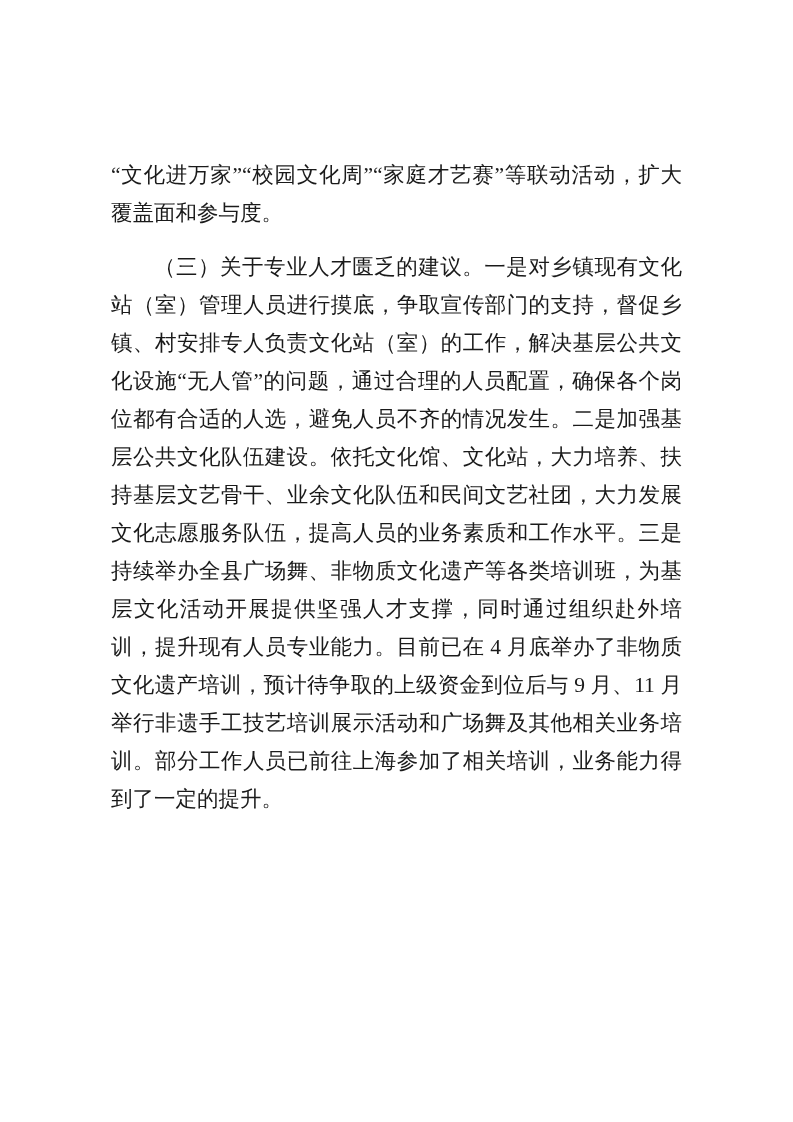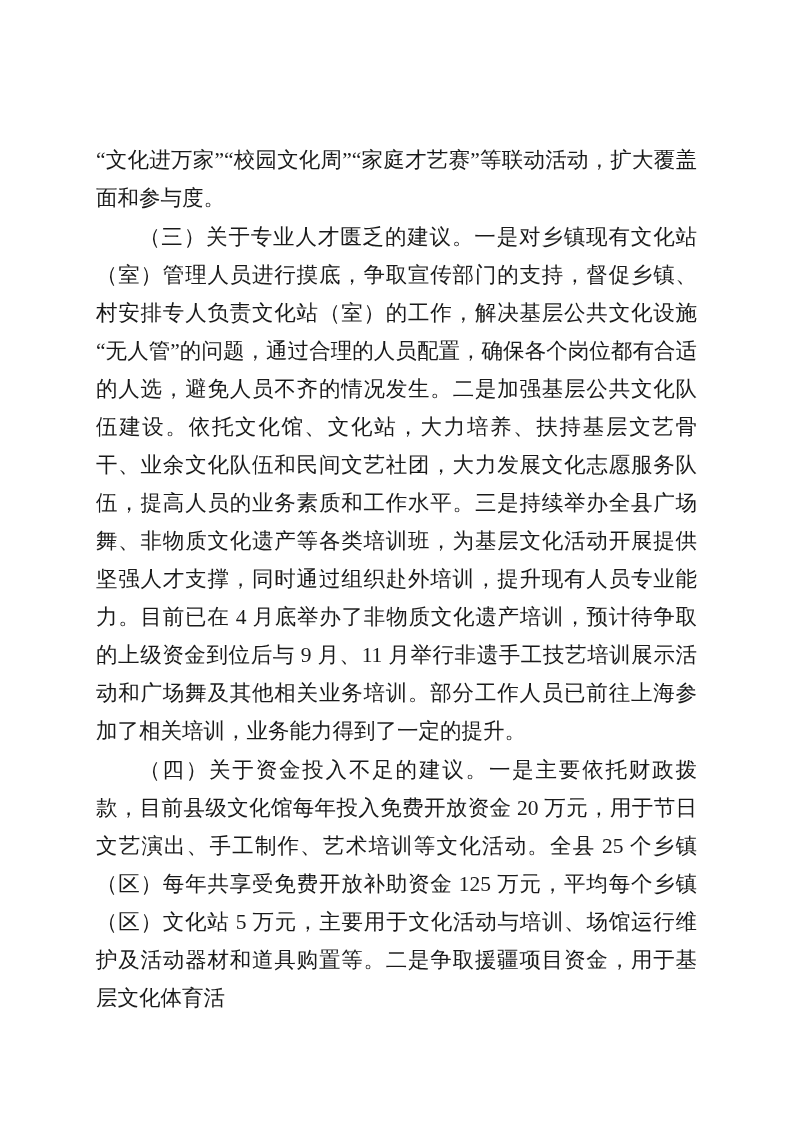--- a/index.html
+++ b/index.html
@@ -11,21 +11,21 @@
     position: relative;
     width: 793px;
     height: 1122px;
     margin: 0 auto;
     background: #ffffff;
     box-sizing: border-box;
     padding: 140px 95px 0 95px;
     overflow: hidden;
   }
   .para {
-    margin: 1px;
+    margin: 16px;
     padding: 0;
     font-family: "Liberation Serif", "DejaVu Serif", serif;
     font-size: 21.5px;
     line-height: 38px;
     color: #1a1a1a;
     text-align: justify;
     text-justify: inter-ideograph;
     text-indent: 2em;
     word-break: break-all;
   }
@@ -44,17 +44,14 @@
 <div class="page">
 
   <p class="para no-indent">
     <span class="seg">“文化进万家”“校园文化周”“家庭才艺赛”等联动活动，扩大覆盖面和参与度。</span>
   </p>
 
   <p class="para">
     <span class="seg bold">（三）关于专业人才匮乏的建议。一是</span><span class="seg">对乡镇现有文化站（室）管理人员进行摸底，争取宣传部门的支持，督促乡镇、村安排专人负责文化站（室）的工作，解决基层公共文化设施“无人管”的问题，通过合理的人员配置，确保各个岗位都有合适的人选，避免人员不齐的情况发生。</span><span class="seg bold">二是</span><span class="seg">加强基层公共文化队伍建设。依托文化馆、文化站，大力培养、扶持基层文艺骨干、业余文化队伍和民间文艺社团，大力发展文化志愿服务队伍，提高人员的业务素质和工作水平。</span><span class="seg bold">三是</span><span class="seg">持续举办全县广场舞、非物质文化遗产等各类培训班，为基层文化活动开展提供坚强人才支撑，同时通过组织赴外培训，提升现有人员专业能力。目前已在 4 月底举办了非物质文化遗产培训，预计待争取的上级资金到位后与 9 月、11 月举行非遗手工技艺培训展示活动和广场舞及其他相关业务培训。部分工作人员已前往上海参加了相关培训，业务能力得到了一定的提升。</span>
   </p>
 
-  <p class="para">
-    <span class="seg bold">（四）关于资金投入不足的建议。一是</span><span class="seg">主要依托财政拨款，目前县级文化馆每年投入免费开放资金 20 万元，用于节日文艺演出、手工制作、艺术培训等文化活动。全县 25 个乡镇（区）每年共享受免费开放补助资金 125 万元，平均每个乡镇（区）文化站 5 万元，主要用于文化活动与培训、场馆运行维护及活动器材和道具购置等。</span><span class="seg bold">二是</span><span class="seg">争取援疆项目资金，用于基层文化体育活</span>
-  </p>
 
 </div>
 
 </body></html>

